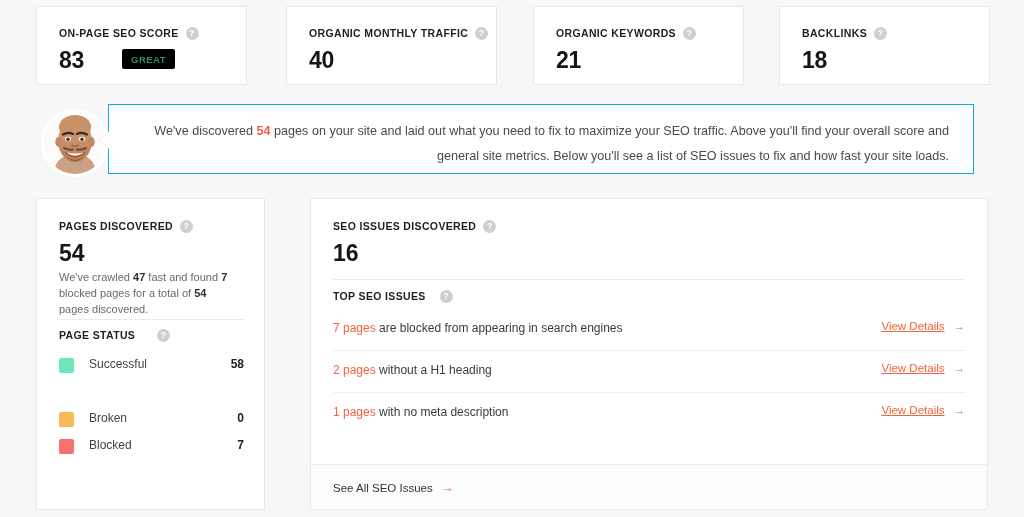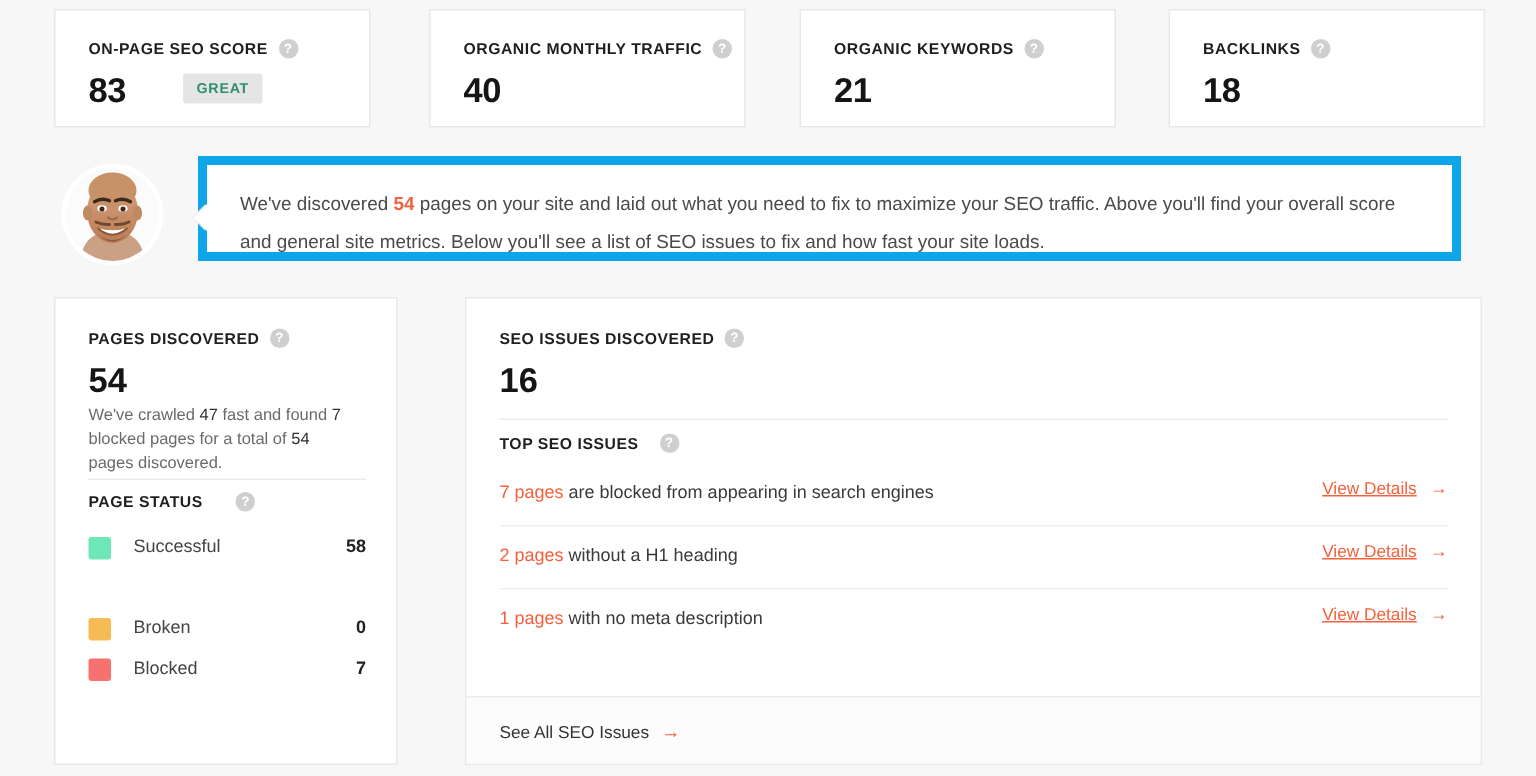--- a/index.html
+++ b/index.html
@@ -24,44 +24,45 @@
     position: absolute; left: 22px; top: 20px;
     font-size: 10.5px; font-weight: 700; letter-spacing: .35px;
     color: #1f1f1f; text-transform: uppercase; white-space: nowrap;
   }
   .metric-value {
     position: absolute; left: 22px; top: 40px;
     font-size: 23px; font-weight: 700; color: #151515; letter-spacing: -.3px;
   }
   .badge {
     position: absolute; left: 85px; top: 42px;
-    background: #e5e5e5; color: #2f8f6b;
+    background: #000000; color: #2f8f6b;
     font-size: 9.5px; font-weight: 700; letter-spacing: .5px;
     padding: 5px 9px 4px; border-radius: 2px;
   }
 
   
   .help {
     display: inline-block; width: 13px; height: 13px; border-radius: 50%;
     background: #cfcfcf; color: #ffffff; font-size: 9px; line-height: 13px;
     text-align: center; font-weight: 700; vertical-align: middle;
     margin-left: 7px; position: relative; top: -1px;
   }
 
   
   .banner { position: absolute; left: 44px; top: 104px; width: 930px; height: 70px; }
   .avatar {
     position: absolute; left: 0; top: 8px; width: 62px; height: 62px;
     border-radius: 50%; overflow: hidden; background: #ffffff;
     box-shadow: 0 0 0 3px #ffffff;
   }
   .bubble {
-    position: absolute; left: 88px; top: 0; right: 0; height: 70px;
-    background: #ffffff; border: 6px solid #0ea5e9;
+    position: absolute; left: 64px; top: 0; right: 0; height: 70px;
+    background: #ffffff; border: 1px solid #0ea5e9;
     padding: 14px 24px 0 22px;
+    text-align: right;
   }
   .bubble:before {
     content: ""; position: absolute; left: -9px; top: 26px;
     width: 0; height: 0;
     border-top: 9px solid transparent; border-bottom: 9px solid transparent;
     border-right: 9px solid #ffffff;
     filter: drop-shadow(-1px 0 0 #ededed);
   }
   .bubble p {
     font-size: 12.6px; line-height: 25px; color: #4a4a4a;
@@ -76,21 +77,21 @@
     color: #1f1f1f; text-transform: uppercase; white-space: nowrap;
   }
   .panel-value {
     position: absolute; left: 22px; top: 41px;
     font-size: 23px; font-weight: 700; color: #151515;
   }
   .crawl-text {
     position: absolute; left: 22px; top: 70px; width: 176px;
     font-size: 11px; line-height: 16px; color: #6a6a6a;
   }
-  .crawl-text b { color: #303030; font-weight: 400; }
+  .crawl-text b { color: #303030; font-weight: 700; }
   .rule {
     position: absolute; left: 22px; height: 1px; background: #ebebeb;
   }
   .status-title {
     position: absolute; left: 22px; top: 130px;
     font-size: 10.5px; font-weight: 700; letter-spacing: .35px;
     color: #1f1f1f; text-transform: uppercase;
   }
   .status-row {
     position: absolute; left: 22px; width: 185px; height: 21px;

